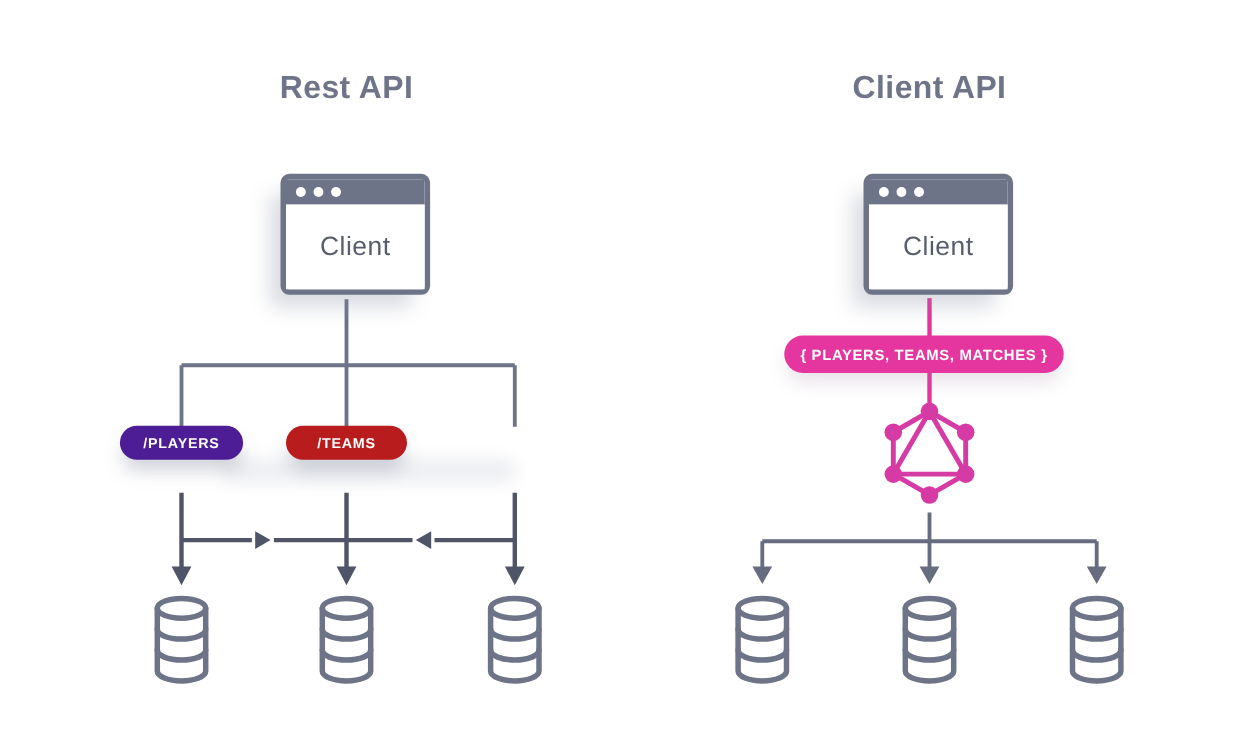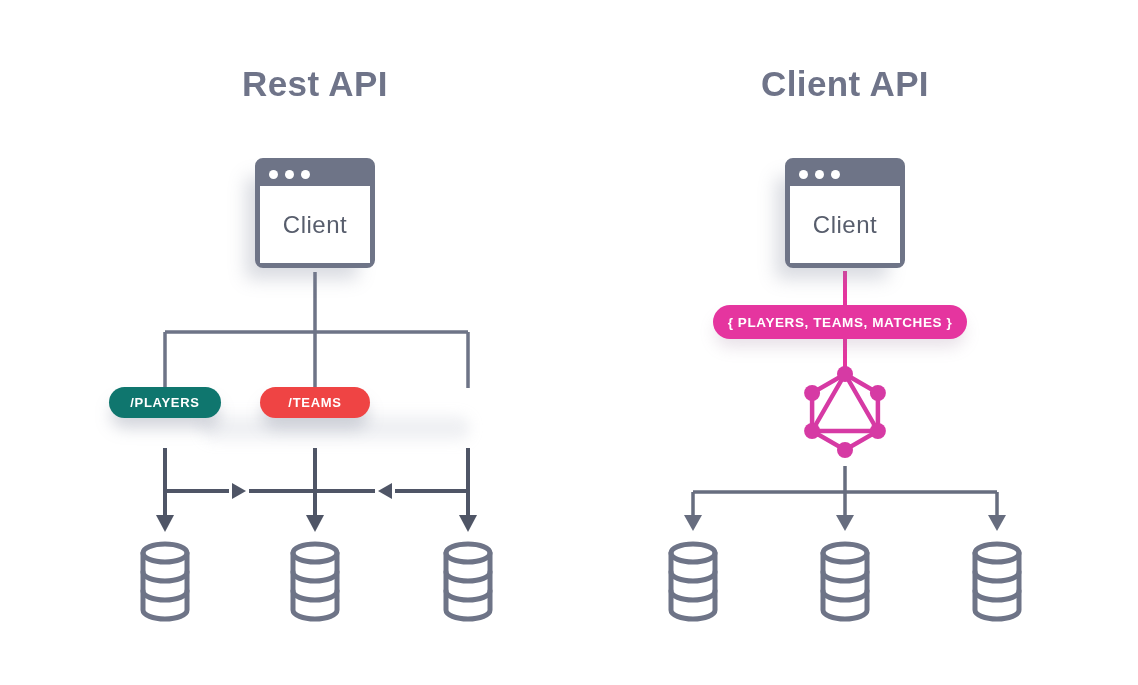--- a/index.html
+++ b/index.html
@@ -15,33 +15,33 @@
     position: absolute;
     left: 0; top: 0;
     z-index: 1;
   }
 
   .panel-title {
     position: absolute;
     top: 64px;
     width: 300px;
     text-align: center;
-    font-size: 35px;
+    font-size: 29px;
     font-weight: 700;
     letter-spacing: 0.4px;
     color: #6f7489;
     z-index: 2;
   }
   .title-rest { left: 165px; }
   .title-graphql { left: 695px; }
 
   .client-window {
     position: absolute;
     top: 158px;
-    width: 120px;
+    width: 136px;
     height: 110px;
     border: 5px solid #6e7487;
     border-radius: 8px;
     background: #ffffff;
     box-shadow: -13px 15px 18px -4px rgba(130,136,155,0.30);
     z-index: 2;
   }
   .client-rest { left: 255px; }
   .client-graphql { left: 785px; }
   .client-header {
@@ -167,22 +167,22 @@
   <div class="client-window client-graphql">
     <div class="client-header">
       <span class="dot"></span>
       <span class="dot"></span>
       <span class="dot"></span>
     </div>
     <div class="client-body">Client</div>
   </div>
 
   <div class="pill-shadow-band"></div>
-  <div class="endpoint-pill pill-players" style="background: #0f766e;">/PLAYERS</div>
-  <div class="endpoint-pill pill-teams" style="background: #ef4444;">/TEAMS</div>
+  <div class="endpoint-pill pill-players" style="background: #4c1d95;">/PLAYERS</div>
+  <div class="endpoint-pill pill-teams" style="background: #b91c1c;">/TEAMS</div>
 
   <div class="query-pill">{ PLAYERS, TEAMS, MATCHES }</div>
 
   <svg class="graphql-logo" width="100" height="100" viewBox="0 0 100 100">
     <g stroke="#d63aa4" stroke-width="4.5" fill="none">
       <path d="M50,12 L82.9,31 L82.9,69 L50,88 L17.1,69 L17.1,31 Z"></path>
       <path d="M50,12 L17.1,69 M50,12 L82.9,69 M17.1,69 L82.9,69"></path>
     </g>
     <g fill="#d63aa4">
       <circle cx="50" cy="12" r="8"></circle>

